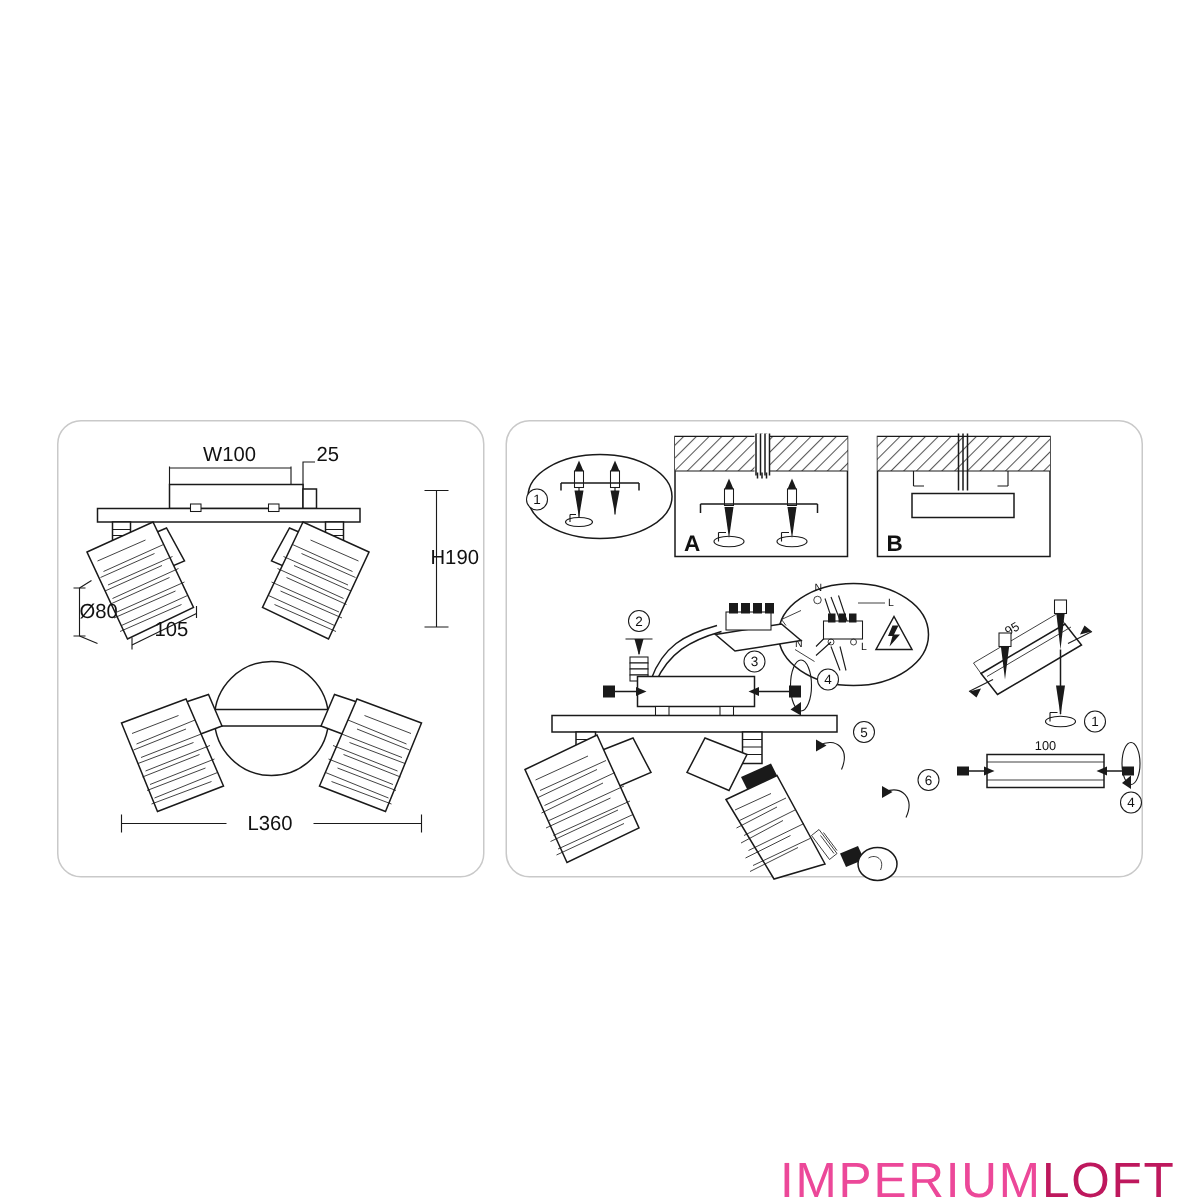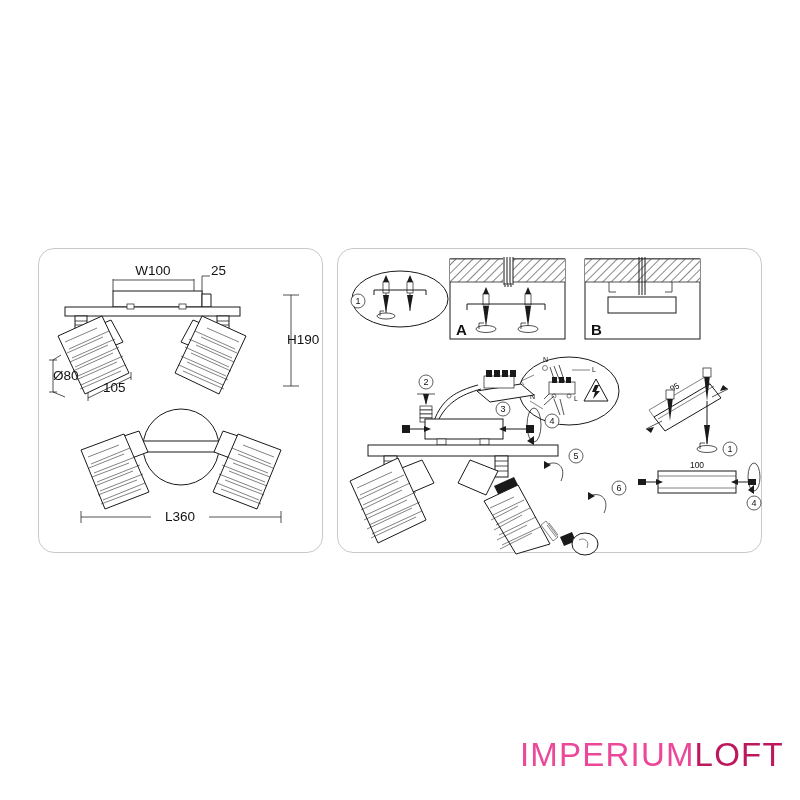--- a/index.html
+++ b/index.html
@@ -1,21 +1,21 @@
 <!DOCTYPE html>
 <html><head>
 <meta charset="utf-8">
 <style>
   html,body{margin:0;padding:0;}
   body{
     width:800px;height:800px;background:#ffffff;
     font-family:"Liberation Sans", sans-serif;
     position:relative;overflow:hidden;
   }
-  .sheet{position:absolute;inset:0;}
+  .sheet{position:absolute;inset:0;margin-top:32px;}
 
   .panel{
     position:absolute;
     border:1.6px solid #c9c9c9;
     border-radius:16px;
     background:#ffffff;
     box-sizing:border-box;
   }
   #panel-left{left:38px;top:248px;width:285px;height:305px;}
   #panel-right{left:337px;top:248px;width:425px;height:305px;}

